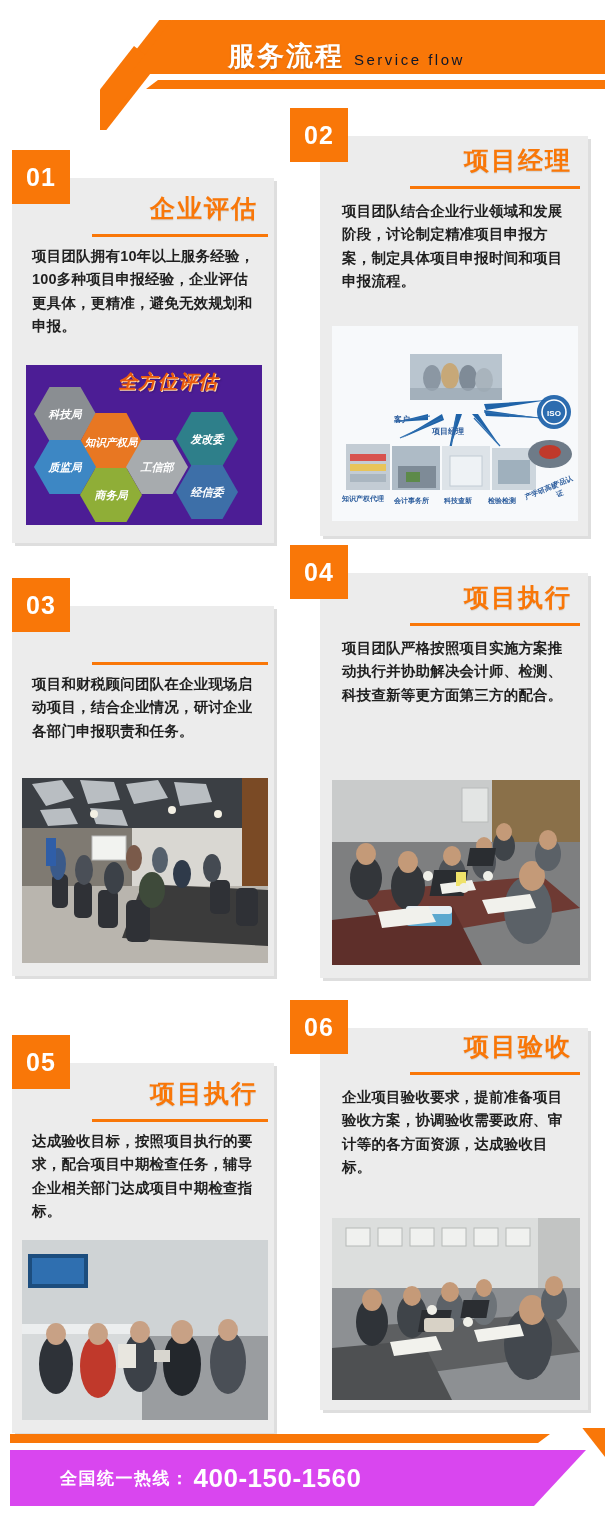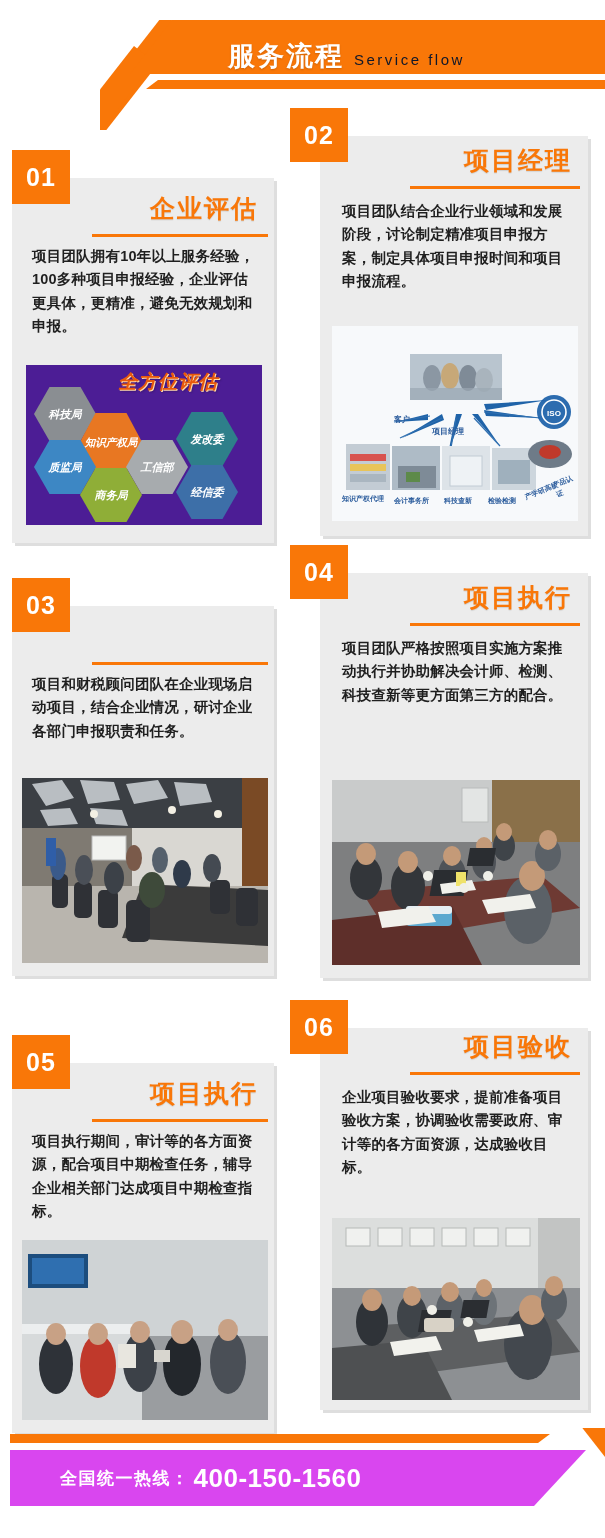--- a/index.html
+++ b/index.html
@@ -376,21 +376,21 @@
       <circle cx="156" cy="96" r="5" fill="#efefe8"></circle>
     </svg>
   </div>
 </div>
 
 <div class="card" id="card05">
   <div class="card-body"></div>
   <div class="card-badge">05</div>
   <div class="card-title">项目执行</div>
   <div class="card-rule"></div>
-  <div class="card-text">项目执行期间，审计等的各方面资源，配合项目中期检查任务，辅导企业相关部门达成项目中期检查指标。</div>
+  <div class="card-text">达成验收目标，按照项目执行的要求，配合项目中期检查任务，辅导企业相关部门达成项目中期检查指标。</div>
 
   <div class="card-art photo">
     <svg viewBox="0 0 246 180" width="246" height="180" style="display:block">
       <rect width="246" height="180" fill="#b3b6b8"></rect>
       <rect width="246" height="96" fill="#cfd3d5"></rect>
       <rect x="6" y="14" width="60" height="34" fill="#1c4d7e"></rect>
       <rect x="10" y="18" width="52" height="26" fill="#2f6fb0"></rect>
       <rect x="0" y="96" width="246" height="84" fill="#9a9da0"></rect>
       <rect x="0" y="84" width="120" height="96" fill="#d7dadb"></rect>
       <rect x="0" y="84" width="120" height="10" fill="#eceeef"></rect>

